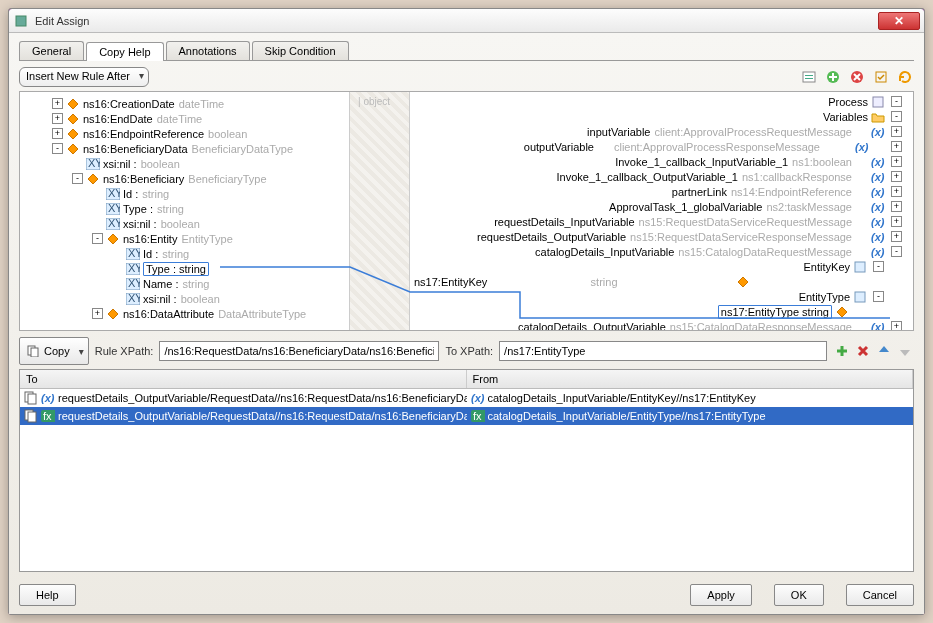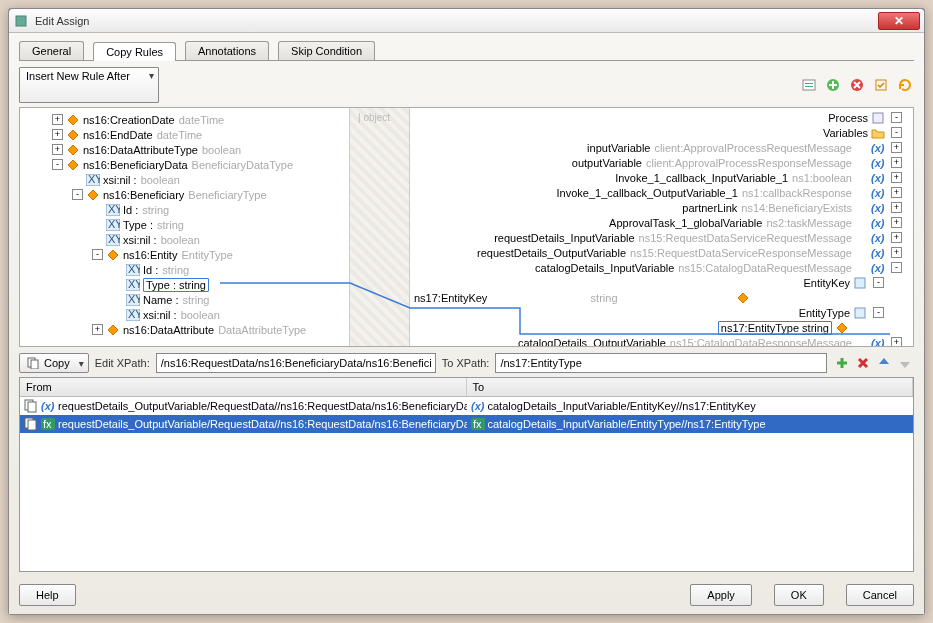--- a/index.html
+++ b/index.html
@@ -4,24 +4,24 @@
 <style>
 * { margin:0; padding:0; box-sizing:border-box; font-family:Tahoma,Arial,sans-serif; font-size:11px; }
 body { background:#e0d2c4; width:933px; height:623px; overflow:hidden; }
 .window { position:absolute; top:8px; left:8px; right:8px; bottom:8px; background:#701a75; border:1px solid #888; box-shadow:0 2px 12px rgba(0,0,0,0.3); border-radius:3px; display:flex; flex-direction:column; }
 .titlebar { height:24px; background:linear-gradient(#fdfdfd,#eaeaea); border-bottom:1px solid #bbb; display:flex; align-items:center; padding:0 4px; border-radius:3px 3px 0 0; }
 .titlebar-icon { width:16px; height:16px; margin-right:6px; display:flex; align-items:center; justify-content:center; }
 .titlebar-title { flex:1; color:#333; }
 .close-btn { width:42px; height:18px; background:linear-gradient(#e77,#c33); border:1px solid #a22; border-radius:2px; color:#fff; font-weight:bold; display:flex; align-items:center; justify-content:center; cursor:pointer; font-size:12px; }
 .body { flex:1; background:linear-gradient(#f7f6f3,#edeae3); padding:8px 10px; display:flex; flex-direction:column; overflow:hidden; }
 .tabs { display:flex; border-bottom:1px solid #999; }
-.tab { padding:3px 12px; background:linear-gradient(#f2f1ee,#e3e1dc); border:1px solid #999; border-bottom:none; margin-right:9px; border-radius:3px 3px 0 0; cursor:pointer; }
+.tab { padding:3px 12px; background:linear-gradient(#f2f1ee,#e3e1dc); border:1px solid #999; border-bottom:none; margin-right:2px; border-radius:3px 3px 0 0; cursor:pointer; }
 .tab.active { background:#fff; position:relative; top:1px; }
 .toolbar-row { display:flex; align-items:center; margin-top:6px; justify-content:space-between; }
-.combo { height:36px; border:1px solid #888; background:linear-gradient(#fff,#eee); padding:2px 28px 2px 6px; border-radius:1px; cursor:pointer; position:relative; }
+.combo { height:20px; border:1px solid #888; background:linear-gradient(#fff,#eee); padding:2px 18px 2px 6px; border-radius:6px; cursor:pointer; position:relative; }
 .combo::after { content:"▾"; position:absolute; right:4px; top:2px; font-size:10px; color:#444; }
 .icon-row { display:flex; gap:6px; }
 .icon-btn { width:18px; height:18px; display:flex; align-items:center; justify-content:center; cursor:pointer; }
 .tree-panes { display:flex; margin-top:4px; border:1px solid #aaa; background:#fff; height:240px; position:relative; }
 .tree-left { width:330px; overflow:auto; border-right:1px solid #ccc; position:relative; }
 .tree-mid { width:60px; background:repeating-linear-gradient(45deg,#f4f2ee,#f4f2ee 4px,#ece9e3 4px,#ece9e3 8px); border-right:1px solid #ccc; position:relative; }
 .tree-right { flex:1; overflow:auto; position:relative; }
 .tree { padding:4px 2px; }
 .tnode { display:flex; align-items:center; height:15px; white-space:nowrap; padding-left:2px; }
 .exp { width:11px; height:11px; border:1px solid #888; font-size:9px; line-height:9px; text-align:center; margin-right:3px; cursor:pointer; background:#fff; flex-shrink:0; }
@@ -29,21 +29,21 @@
 .tname { color:#000; }
 .ttype { color:#aaa; margin-left:4px; }
 .ind { display:inline-block; }
 .tree-right .tnode { justify-content:flex-end; padding-right:6px; }
 .tree-right .tname { order:1; }
 .tree-right .ttype { order:2; margin-left:4px; margin-right:16px; }
 .tree-right .ticon-r { order:3; margin-left:3px; }
 .tree-right .exp-r { order:4; margin-left:3px; }
 .mid-label { position:absolute; top:4px; left:8px; color:#bbb; font-size:10px; transform:rotate(0); }
 .xpath-bar { display:flex; align-items:center; margin-top:6px; gap:6px; }
-.copy-btn { height:20px; border:1px solid #888; background:linear-gradient(#fff,#e8e8e8); padding:2px 18px 2px 6px; border-radius:2px; cursor:pointer; position:relative; display:flex; align-items:center; gap:4px; }
+.copy-btn { height:28px; border:1px solid #888; background:linear-gradient(#fff,#e8e8e8); padding:2px 18px 2px 6px; border-radius:2px; cursor:pointer; position:relative; display:flex; align-items:center; gap:4px; }
 .copy-btn::after { content:"▾"; position:absolute; right:4px; font-size:10px; color:#444; }
 .xlabel { color:#333; }
 .xinput { flex:1; height:20px; border:1px solid #888; padding:2px 4px; background:#fff; }
 .action-btns { display:flex; gap:3px; }
 .grid { margin-top:4px; border:1px solid #999; background:#fff; flex:1; display:flex; flex-direction:column; min-height:160px; }
 .grid-head { display:flex; background:linear-gradient(#f5f5f5,#e5e5e5); border-bottom:1px solid #bbb; }
 .gh { padding:3px 6px; border-right:1px solid #ccc; }
 .gh.from { width:50%; } .gh.to { width:50%; }
 .grid-body { flex:1; overflow:auto; }
 .grow { display:flex; height:18px; align-items:center; }
@@ -67,21 +67,21 @@
           <rect x="2" y="2" width="10" height="10" fill="#6a9" stroke="#486"></rect>
         </svg>
     </span>
     <span class="titlebar-title">Edit Assign</span>
     <div class="close-btn">✕</div>
   </div>
   <div class="body">
 
     <div class="tabs">
       <div class="tab">General</div>
-      <div class="tab active">Copy Rules</div>
+      <div class="tab active">Copy Help</div>
       <div class="tab">Annotations</div>
       <div class="tab">Skip Condition</div>
     </div>
 
     <div class="toolbar-row">
       <div class="combo">Insert New Rule After</div>
       <div class="icon-row">
         <span class="icon-btn">
             <svg width="16" height="16">
               <rect x="2" y="3" width="12" height="10" fill="#fff" stroke="#888"></rect>
@@ -142,21 +142,21 @@
               <span class="ttype">dateTime</span>
             </div>
             <div class="tnode">
               <span class="ind" style="width:28px"></span>
               <span class="exp">+</span>
               <span class="ticon">
                 <svg width="12" height="12">
                   <path d="M6 1l5 5-5 5-5-5z" fill="#f90" stroke="#c70"></path>
                 </svg>
               </span>
-              <span class="tname">ns16:DataAttributeType</span>
+              <span class="tname">ns16:EndpointReference</span>
               <span class="ttype">boolean</span>
             </div>
             <div class="tnode">
               <span class="ind" style="width:28px"></span>
               <span class="exp">-</span>
               <span class="ticon">
                 <svg width="12" height="12">
                   <path d="M6 1l5 5-5 5-5-5z" fill="#f90" stroke="#c70"></path>
                 </svg>
               </span>
@@ -320,21 +320,21 @@
               <div class="tnode" style="padding-right: 6px;">
                 <span class="tname">inputVariable</span>
                 <span class="ttype">client:ApprovalProcessRequestMessage</span>
                 <span class="ticon ticon-r">
                   <svg width="16" height="14">
                     <text x="0" y="11" font-size="12" font-style="italic" fill="#37c" font-weight="bold">(x)</text>
                   </svg>
                 </span>
                 <span class="exp exp-r">+</span>
               </div>
-              <div class="tnode" style="padding-right: 6px;">
+              <div class="tnode" style="padding-right: 6px; gap: 16px;">
                 <span class="tname">outputVariable</span>
                 <span class="ttype">client:ApprovalProcessResponseMessage</span>
                 <span class="ticon ticon-r">
                   <svg width="16" height="14">
                     <text x="0" y="11" font-size="12" font-style="italic" fill="#37c" font-weight="bold">(x)</text>
                   </svg>
                 </span>
                 <span class="exp exp-r">+</span>
               </div>
               <div class="tnode" style="padding-right: 6px;">
@@ -352,21 +352,21 @@
                 <span class="ttype">ns1:callbackResponse</span>
                 <span class="ticon ticon-r">
                   <svg width="16" height="14">
                     <text x="0" y="11" font-size="12" font-style="italic" fill="#37c" font-weight="bold">(x)</text>
                   </svg>
                 </span>
                 <span class="exp exp-r">+</span>
               </div>
               <div class="tnode" style="padding-right: 6px;">
                 <span class="tname">partnerLink</span>
-                <span class="ttype">ns14:BeneficiaryExists</span>
+                <span class="ttype">ns14:EndpointReference</span>
                 <span class="ticon ticon-r">
                   <svg width="16" height="14">
                     <text x="0" y="11" font-size="12" font-style="italic" fill="#37c" font-weight="bold">(x)</text>
                   </svg>
                 </span>
                 <span class="exp exp-r">+</span>
               </div>
               <div class="tnode" style="padding-right: 6px;">
                 <span class="tname">ApprovalTask_1_globalVariable</span>
                 <span class="ttype">ns2:taskMessage</span>
@@ -465,21 +465,21 @@
     <div class="xpath-bar">
       <div class="copy-btn">
         <span class="tiny-icon">
             <svg width="12" height="12">
               <rect x="1" y="1" width="7" height="9" fill="#fff" stroke="#666"></rect>
               <rect x="4" y="3" width="7" height="9" fill="#fff" stroke="#666"></rect>
             </svg>
           </span>
         <span>Copy</span>
       </div>
-      <span class="xlabel">Edit XPath:</span>
+      <span class="xlabel">Rule XPath:</span>
       <input class="xinput" style="max-width: 280px;" value="/ns16:RequestData/ns16:BeneficiaryData/ns16:Beneficiary">
       <span class="xlabel">To XPath:</span>
       <input class="xinput" value="/ns17:EntityType" style="">
       <div class="action-btns">
         <span class="icon-btn">
             <svg width="16" height="16">
               <path d="M8 3v10M3 8h10" stroke="#4a4" stroke-width="3"></path>
             </svg>
           </span>
         <span class="icon-btn">
@@ -495,22 +495,22 @@
         <span class="icon-btn">
             <svg width="16" height="16">
               <path d="M8 13l5-6H3z" fill="#bbb"></path>
             </svg>
           </span>
       </div>
     </div>
 
     <div class="grid">
       <div class="grid-head">
+        <div class="gh to">To</div>
         <div class="gh from">From</div>
-        <div class="gh to">To</div>
       </div>
       <div class="grid-body" id="grid-body">
           <div class="grow">
             <div class="gc from">
               <span class="tiny-icon">
                 <svg width="14" height="14">
                   <rect x="1" y="1" width="8" height="10" fill="#fff" stroke="#666"></rect>
                   <rect x="4" y="3" width="8" height="10" fill="#fff" stroke="#666"></rect>
                 </svg>
               </span>

